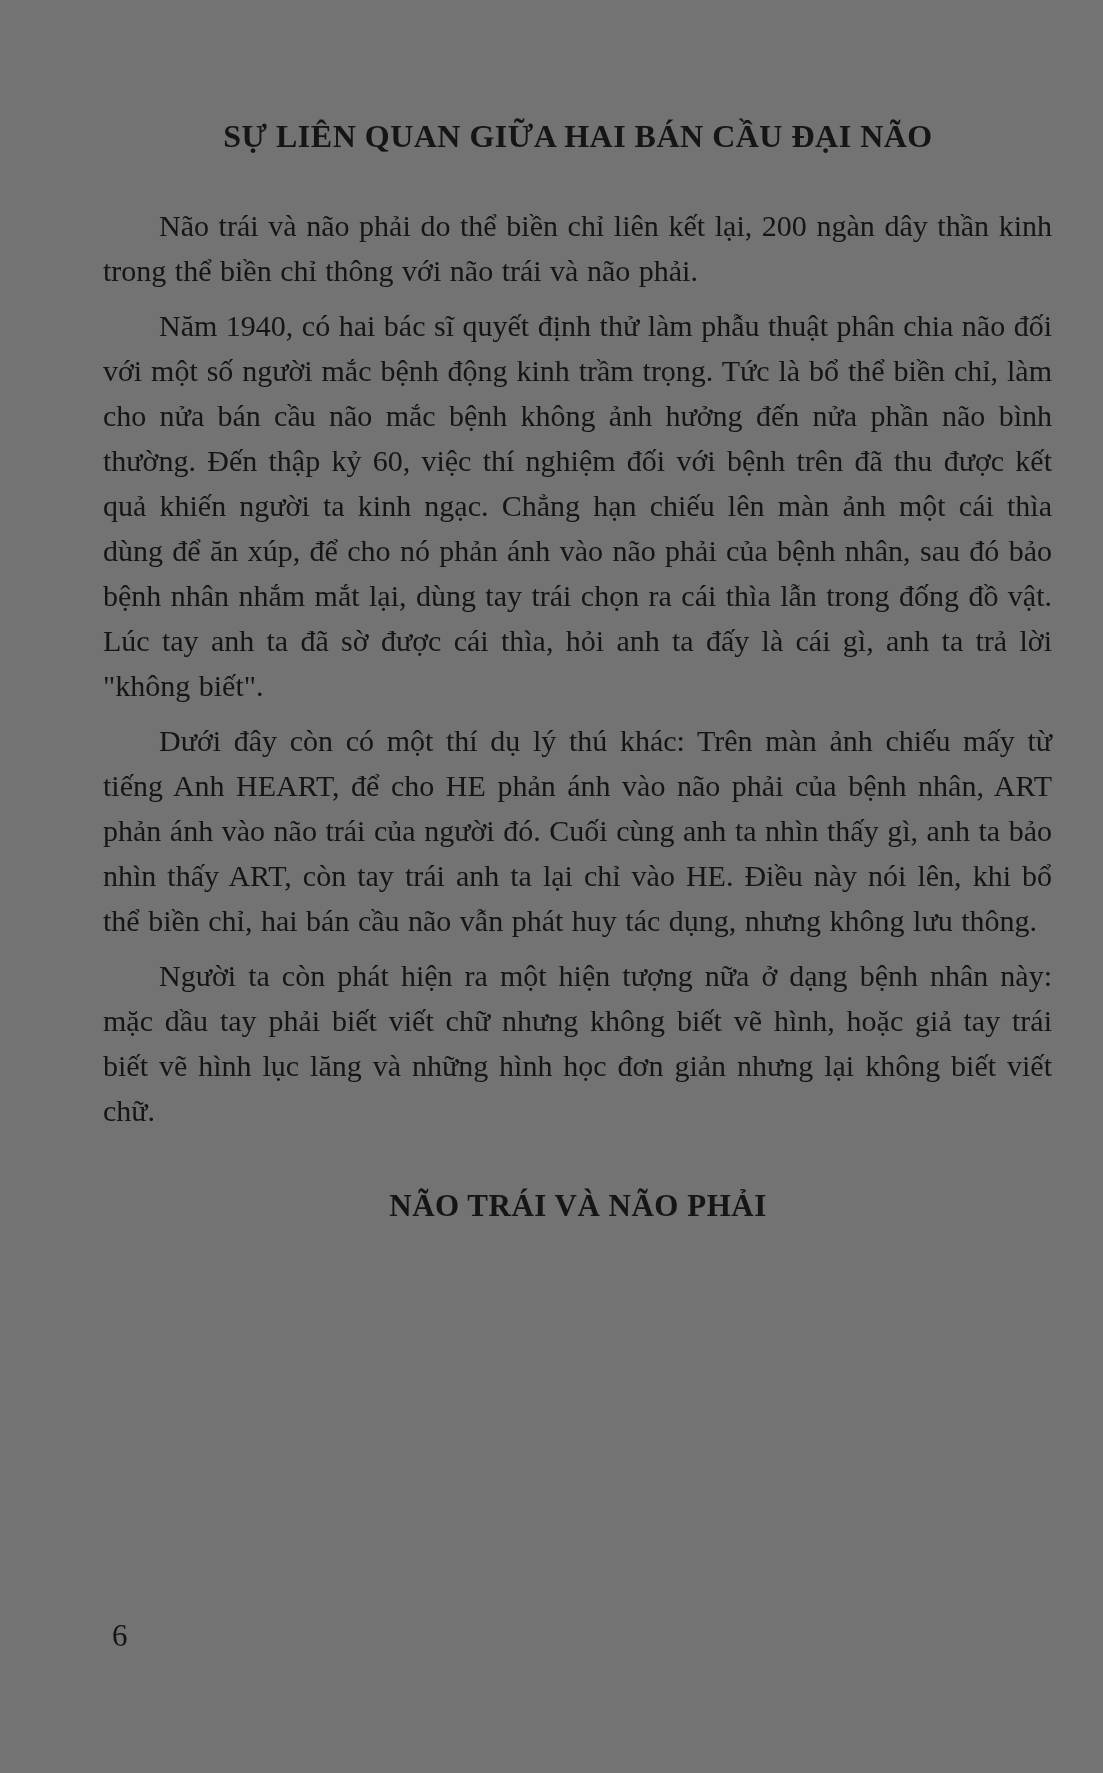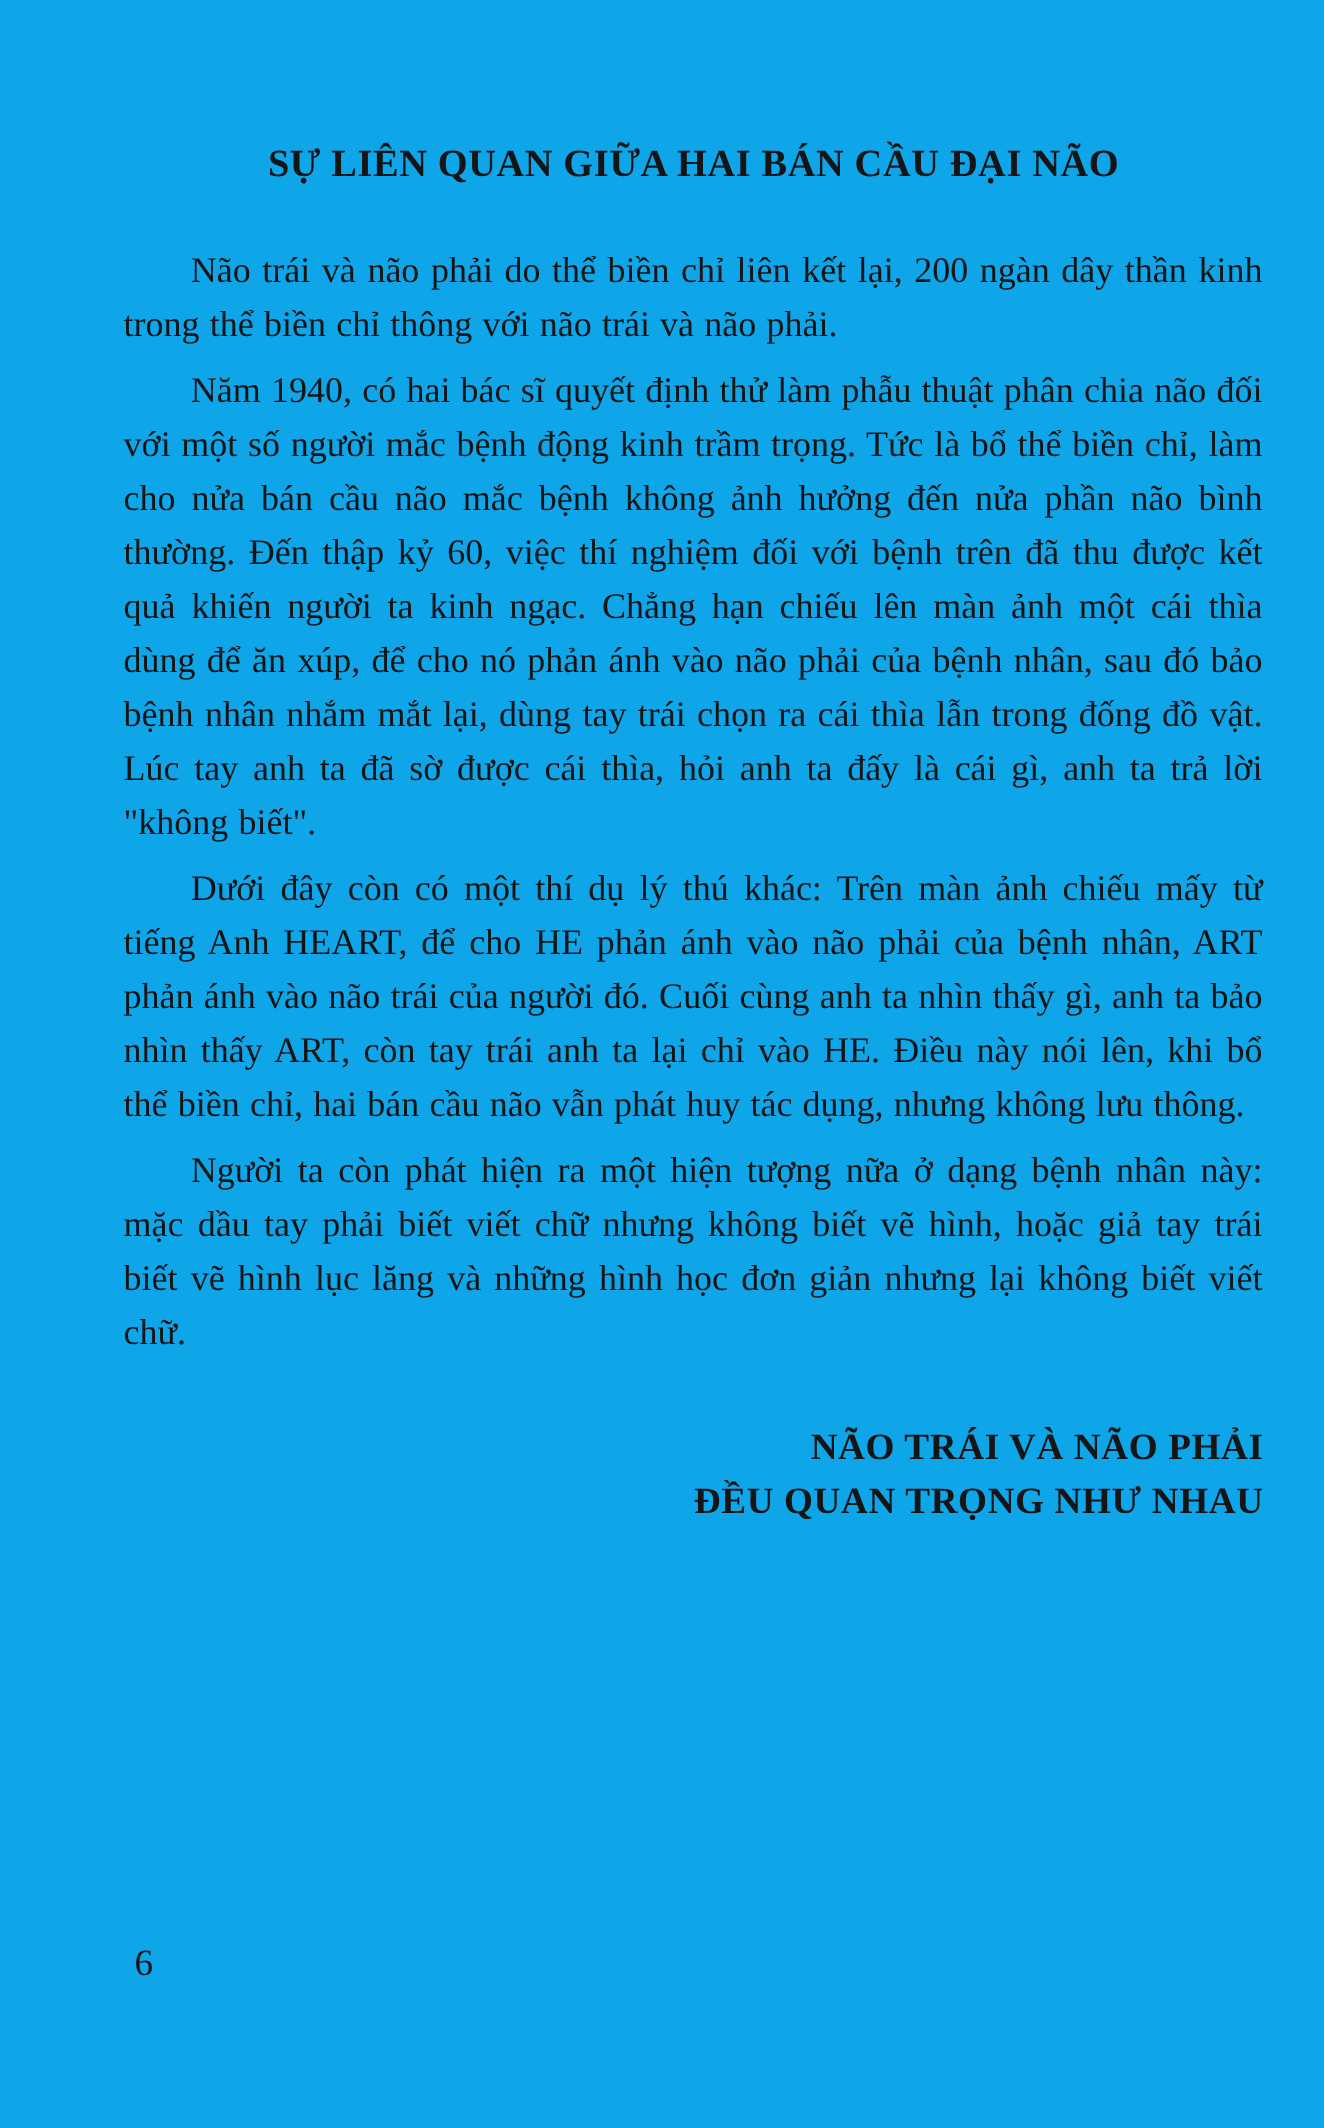--- a/index.html
+++ b/index.html
@@ -4,21 +4,21 @@
 <style>
   html, body {
     margin: 0;
     padding: 0;
     background: #ffffff;
   }
   .page {
     position: relative;
     width: 1103px;
     height: 1773px;
-    background: #0ea5e9;
+    background: #737373;
     overflow: hidden;
     font-family: "Liberation Serif", "DejaVu Serif", serif;
     color: #151515;
   }
   .content {
     position: absolute;
     left: 103px;
     top: 116px;
     width: 950px;
   }
@@ -35,21 +35,21 @@
     line-height: 45px;
     text-align: justify;
     text-indent: 56px;
     margin: 0 1px 10px 0;
     word-spacing: 1px;
   }
   .section-title {
     font-size: 31px;
     line-height: 45px;
     font-weight: bold;
-    text-align: right;
+    text-align: center;
     margin: 50px 0 33px 0;
     letter-spacing: 0.5px;
   }
   .section-title span {
     display: block;
   }
   .page-number {
     position: absolute;
     left: 112px;
     top: 1618px;
@@ -68,20 +68,19 @@
     <p class="para">Não trái và não phải do thể biền chỉ liên kết lại, 200 ngàn dây thần kinh trong thể biền chỉ thông với não trái và não phải.</p>
 
     <p class="para">Năm 1940, có hai bác sĩ quyết định thử làm phẫu thuật phân chia não đối với một số người mắc bệnh động kinh trầm trọng. Tức là bổ thể biền chỉ, làm cho nửa bán cầu não mắc bệnh không ảnh hưởng đến nửa phần não bình thường. Đến thập kỷ 60, việc thí nghiệm đối với bệnh trên đã thu được kết quả khiến người ta kinh ngạc. Chẳng hạn chiếu lên màn ảnh một cái thìa dùng để ăn xúp, để cho nó phản ánh vào não phải của bệnh nhân, sau đó bảo bệnh nhân nhắm mắt lại, dùng tay trái chọn ra cái thìa lẫn trong đống đồ vật. Lúc tay anh ta đã sờ được cái thìa, hỏi anh ta đấy là cái gì, anh ta trả lời "không biết".</p>
 
     <p class="para">Dưới đây còn có một thí dụ lý thú khác: Trên màn ảnh chiếu mấy từ tiếng Anh HEART, để cho HE phản ánh vào não phải của bệnh nhân, ART phản ánh vào não trái của người đó. Cuối cùng anh ta nhìn thấy gì, anh ta bảo nhìn thấy ART, còn tay trái anh ta lại chỉ vào HE. Điều này nói lên, khi bổ thể biền chỉ, hai bán cầu não vẫn phát huy tác dụng, nhưng không lưu thông.</p>
 
     <p class="para">Người ta còn phát hiện ra một hiện tượng nữa ở dạng bệnh nhân này: mặc dầu tay phải biết viết chữ nhưng không biết vẽ hình, hoặc giả tay trái biết vẽ hình lục lăng và những hình học đơn giản nhưng lại không biết viết chữ.</p>
 
     <h2 class="section-title">
       <span>NÃO TRÁI VÀ NÃO PHẢI</span>
-      <span>ĐỀU QUAN TRỌNG NHƯ NHAU</span>
     </h2>
 
 
   </div>
 
   <div class="page-number">6</div>
 </div>
 
 </body></html>

